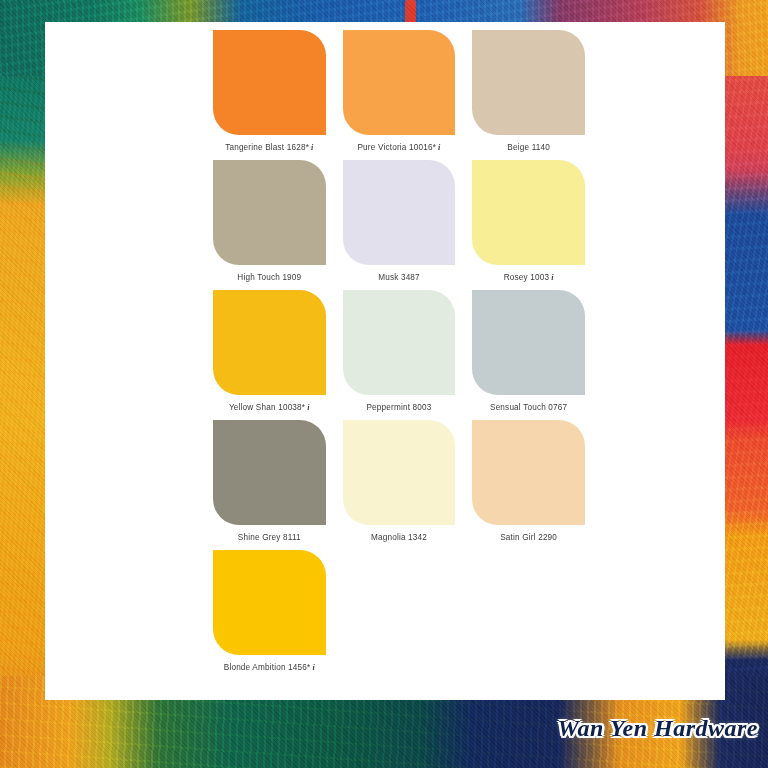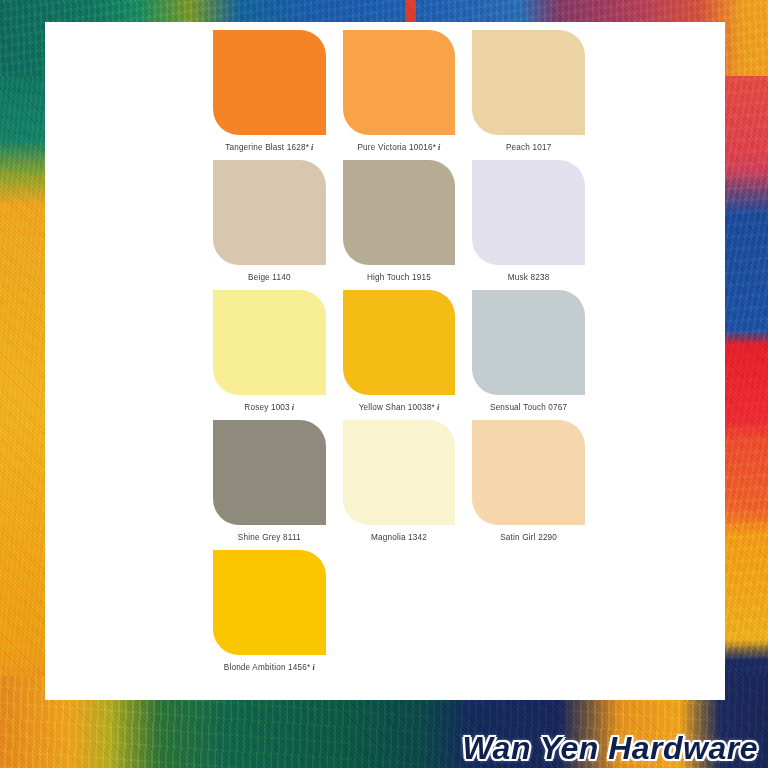--- a/index.html
+++ b/index.html
@@ -191,25 +191,25 @@
     font-style: italic;
     font-family: "Liberation Serif", serif;
     font-weight: 700;
     margin-left: 2px;
   }
 
   
   #watermark {
     position: absolute;
     right: 10px;
-    bottom: 0;
-    font-family: Liberation Sans, sans-serif;
+    bottom: 20px;
+    font-family: Liberation Serif, serif;
     font-style: italic;
     font-weight: 700;
-    font-size: 32px;
+    font-size: 24px;
     line-height: 40px;
     color: #10204d;
     letter-spacing: 0.5px;
     white-space: nowrap;
     text-shadow:
       -1.6px -1.6px 0 #ffffff,  1.6px -1.6px 0 #ffffff,
       -1.6px  1.6px 0 #ffffff,  1.6px  1.6px 0 #ffffff,
       -2.4px 0 0 #ffffff, 2.4px 0 0 #ffffff,
        0 -2.4px 0 #ffffff, 0 2.4px 0 #ffffff,
        0 0 5px rgba(255,255,255,0.95);
@@ -236,44 +236,44 @@
     <div id="swatch-grid">
         <div class="swatch-cell">
           <div class="swatch-chip" style="background: rgb(245, 132, 40);"></div>
           <div class="swatch-label">Tangerine Blast 1628*<span class="info-mark">i</span></div>
         </div>
         <div class="swatch-cell">
           <div class="swatch-chip" style="background: rgb(249, 163, 73);"></div>
           <div class="swatch-label">Pure Victoria 10016*<span class="info-mark">i</span></div>
         </div>
         <div class="swatch-cell">
-          <div class="swatch-chip" style="background: rgb(235, 211, 164);"></div>
-          <div class="swatch-label">Peach 1017</div>
-        </div>
-        <div class="swatch-cell">
           <div class="swatch-chip" style="background: rgb(216, 198, 174);"></div>
           <div class="swatch-label">Beige 1140</div>
         </div>
         <div class="swatch-cell">
           <div class="swatch-chip" style="background: rgb(181, 172, 147);"></div>
-          <div class="swatch-label">High Touch 1915</div>
+          <div class="swatch-label">High Touch 1909</div>
         </div>
         <div class="swatch-cell">
           <div class="swatch-chip" style="background: rgb(227, 224, 238);"></div>
-          <div class="swatch-label">Musk 8238</div>
+          <div class="swatch-label">Musk 3487</div>
         </div>
         <div class="swatch-cell">
           <div class="swatch-chip" style="background: rgb(247, 238, 150);"></div>
           <div class="swatch-label">Rosey 1003<span class="info-mark">i</span></div>
         </div>
         <div class="swatch-cell">
           <div class="swatch-chip" style="background: rgb(245, 188, 22);"></div>
           <div class="swatch-label">Yellow Shan 10038*<span class="info-mark">i</span></div>
         </div>
         <div class="swatch-cell">
+          <div class="swatch-chip" style="background: rgb(226, 235, 223);"></div>
+          <div class="swatch-label">Peppermint 8003</div>
+        </div>
+        <div class="swatch-cell">
           <div class="swatch-chip" style="background: rgb(195, 204, 207);"></div>
           <div class="swatch-label">Sensual Touch 0767</div>
         </div>
         <div class="swatch-cell">
           <div class="swatch-chip" style="background: rgb(142, 139, 124);"></div>
           <div class="swatch-label">Shine Grey 8111</div>
         </div>
         <div class="swatch-cell">
           <div class="swatch-chip" style="background: rgb(250, 243, 208);"></div>
           <div class="swatch-label">Magnolia 1342</div>

